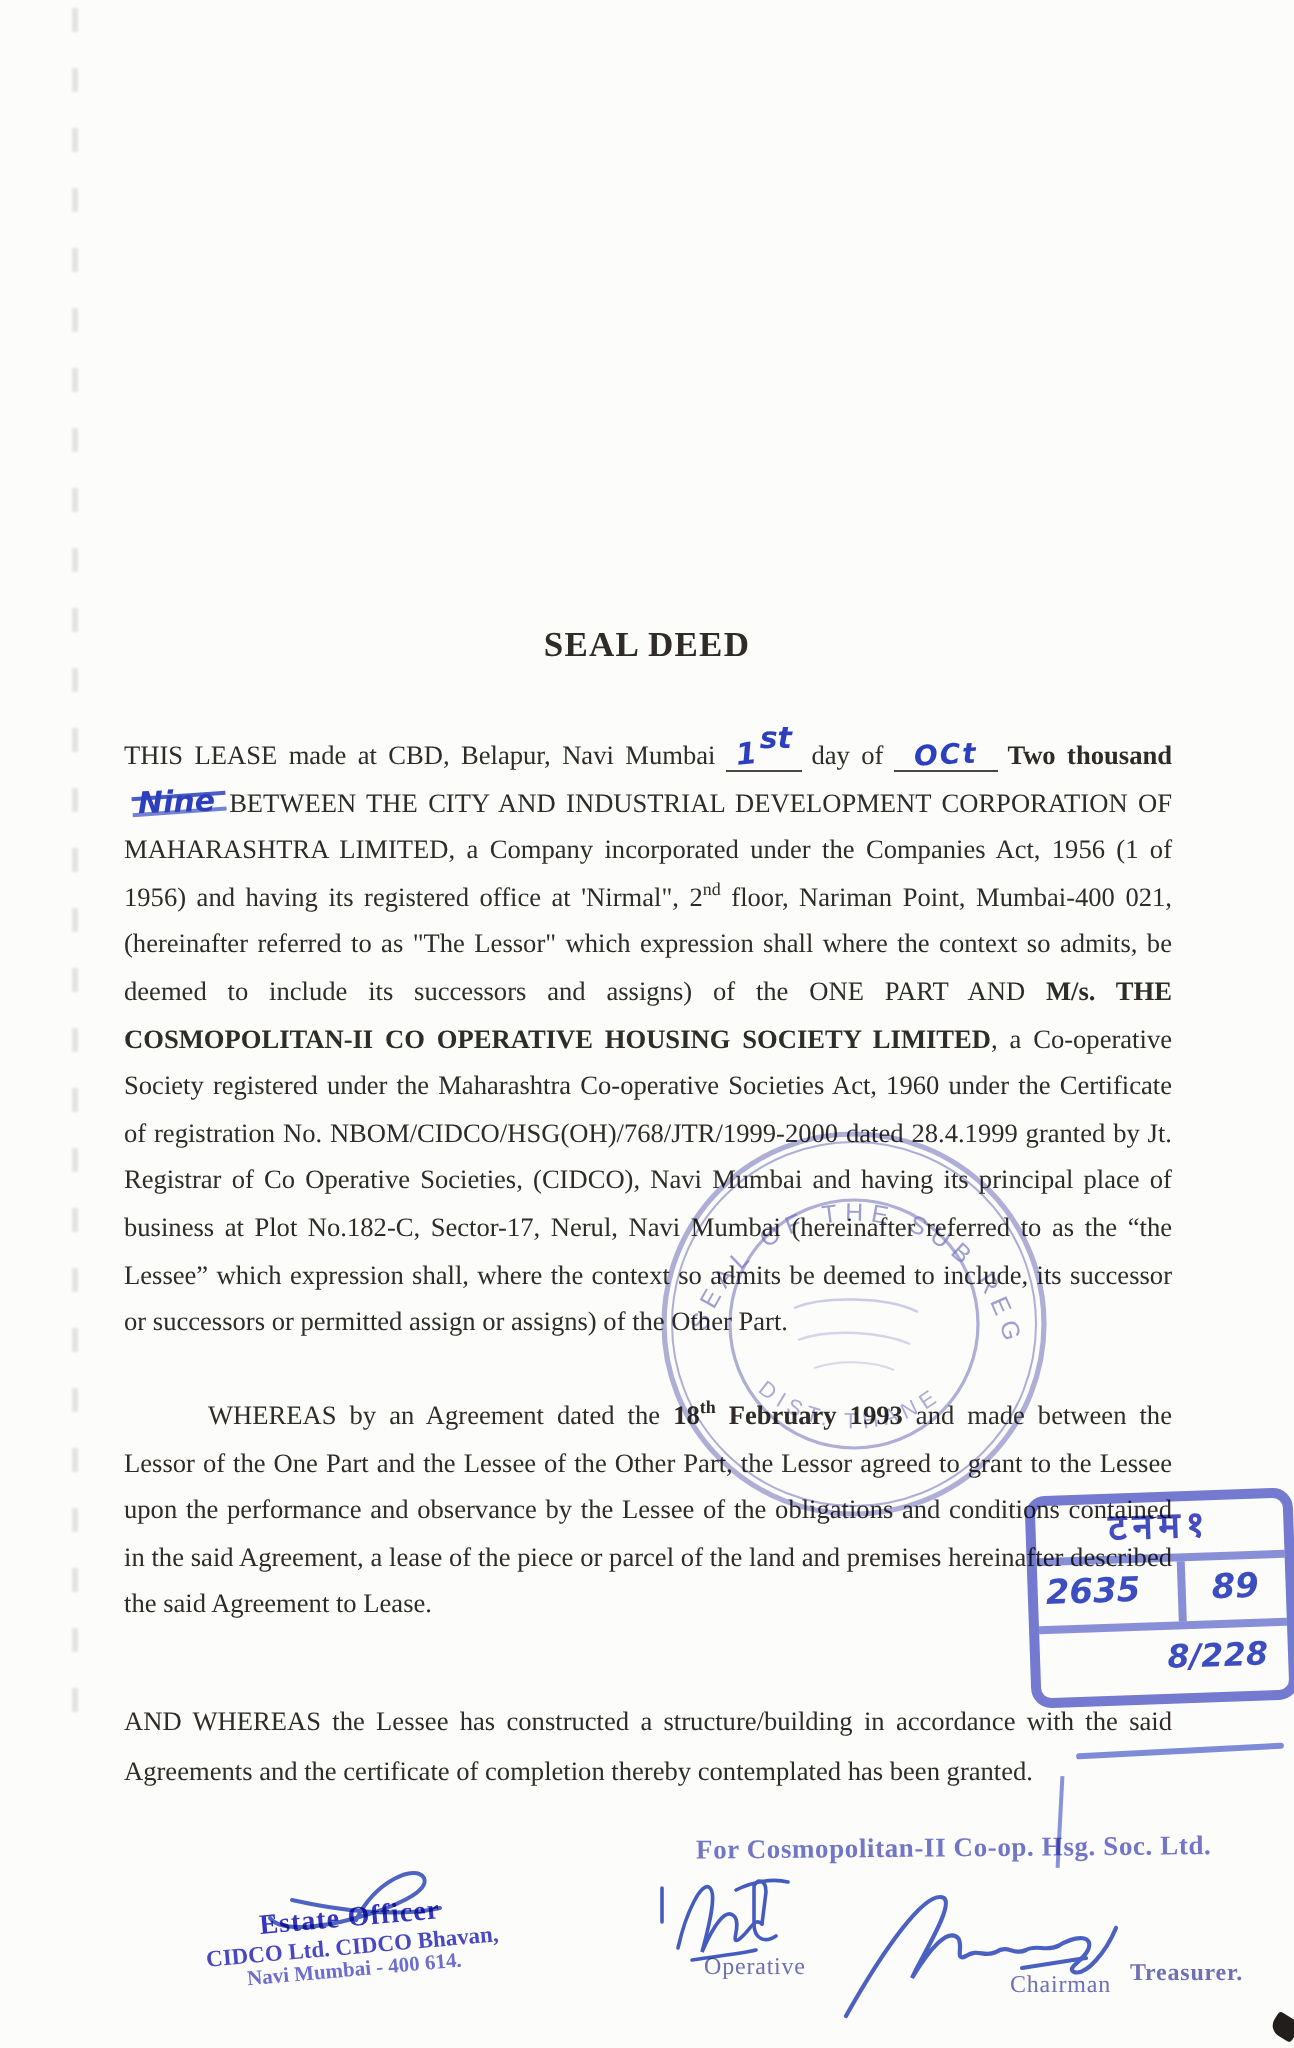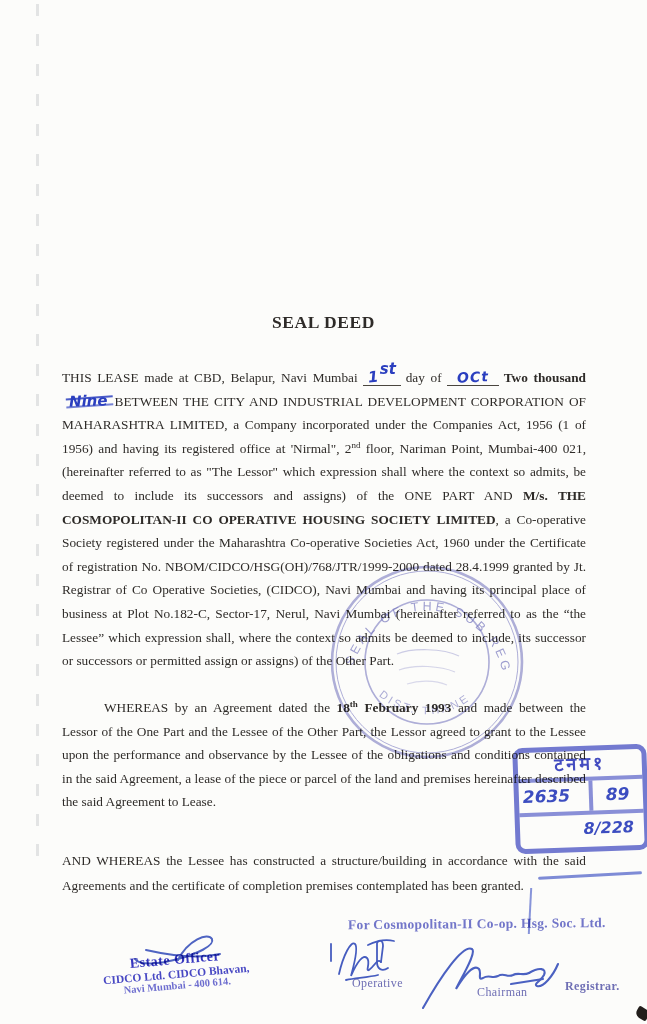--- a/index.html
+++ b/index.html
@@ -116,21 +116,21 @@
   <div class="title">SEAL DEED</div>
 
   <div class="para p1">
     <span>THIS LEASE  made at CBD, Belapur, Navi Mumbai</span><span class="blank w-day"><span class="hw hw-day">1</span><span class="hw-day-sup">st</span></span><span>day of</span><span class="blank w-month"><span class="hw hw-month">OCt</span></span><b>Two thousand</b><span class="hw hw-year">Nine</span><span>BETWEEN THE CITY AND INDUSTRIAL DEVELOPMENT CORPORATION OF MAHARASHTRA LIMITED, a Company incorporated under the Companies Act, 1956 (1 of 1956) and having its registered office at 'Nirmal", 2</span><sup>nd</sup><span> floor, Nariman Point, Mumbai-400 021, (hereinafter referred to as  "The Lessor" which expression shall where the context so admits, be deemed to include its successors and assigns)  of the ONE PART AND </span><b>M/s. THE COSMOPOLITAN-II CO OPERATIVE HOUSING SOCIETY LIMITED</b><span>, a Co-operative Society registered under the Maharashtra Co-operative Societies Act, 1960 under the Certificate of registration No. NBOM/CIDCO/HSG(OH)/768/JTR/1999-2000 dated 28.4.1999 granted by Jt. Registrar of Co Operative Societies, (CIDCO), Navi Mumbai and having its principal place of business at Plot No.182-C, Sector-17, Nerul, Navi Mumbai (hereinafter referred to as the “the Lessee” which expression shall, where the context so admits be deemed to include, its successor or successors or permitted assign or assigns) of the Other Part.</span>
   </div>
 
   <div class="para p2">
     <span>WHEREAS by an Agreement dated the </span><b>18</b><sup><b>th</b></sup><b> February 1993</b><span> and made between the Lessor of the One Part and the Lessee of the Other Part, the Lessor agreed to grant to the Lessee upon the performance and observance by the Lessee of the obligations and conditions contained in the said Agreement, a lease of the piece or parcel of the land and premises hereinafter described the said Agreement to Lease.</span>
   </div>
 
-  <div class="para p3">AND WHEREAS the Lessee has constructed a structure/building in accordance with the said Agreements and the certificate of completion premises contemplated has been granted.</div>
+  <div class="para p3">AND WHEREAS the Lessee has constructed a structure/building in accordance with the said Agreements and the certificate of completion thereby contemplated has been granted.</div>
 
   <svg class="seal" viewBox="0 0 200 200">
     <g fill="none" stroke="#6868bc" opacity=".62">
       <circle cx="100" cy="100" r="95" stroke-width="2.6"></circle>
       <circle cx="100" cy="100" r="91" stroke-width="1"></circle>
       <circle cx="100" cy="100" r="62" stroke-width="1.6"></circle>
       <path d="M70,92 C84,86 116,86 132,94" stroke-width="1.2" opacity=".6"></path>
       <path d="M72,108 C88,102 114,104 128,110" stroke-width="1.2" opacity=".5"></path>
       <path d="M80,122 C92,118 108,118 120,123" stroke-width="1.1" opacity=".45"></path>
     </g>
@@ -184,19 +184,19 @@
   </svg>
   <div class="role-label" style="left:352px;top:976px;">Operative</div>
 
   <svg class="sig" style="left:415px;top:926px;" width="155" height="88" viewBox="0 0 155 88">
     <g fill="none" stroke="#3d55c0" stroke-width="2.1" stroke-linecap="round" opacity=".92">
       <path d="M8,82 C26,50 48,18 57,23 C62,27 46,52 41,63 C50,48 59,38 64,43 C67,47 62,55 68,52 C74,48 77,53 83,50 C89,46 92,52 98,49 C103,46 108,50 114,47"></path>
       <path d="M114,47 C124,41 132,42 129,49 C126,55 118,58 122,60 C128,62 138,50 143,38"></path>
       <path d="M96,58 L128,53"></path>
     </g>
   </svg>
-  <div class="role-label" style="left:477px;top:985px;">Chairman</div>
-
-  <div class="role-label role-treasurer" style="left:565px;top:979px;">Registrar.</div>
+  <div class="role-label" style="left:505px;top:985px;">Chairman</div>
+
+  <div class="role-label role-treasurer" style="left:565px;top:979px;">Treasurer.</div>
 
   <div class="corner-speck"></div>
 
 </div>
 
 </body></html>

